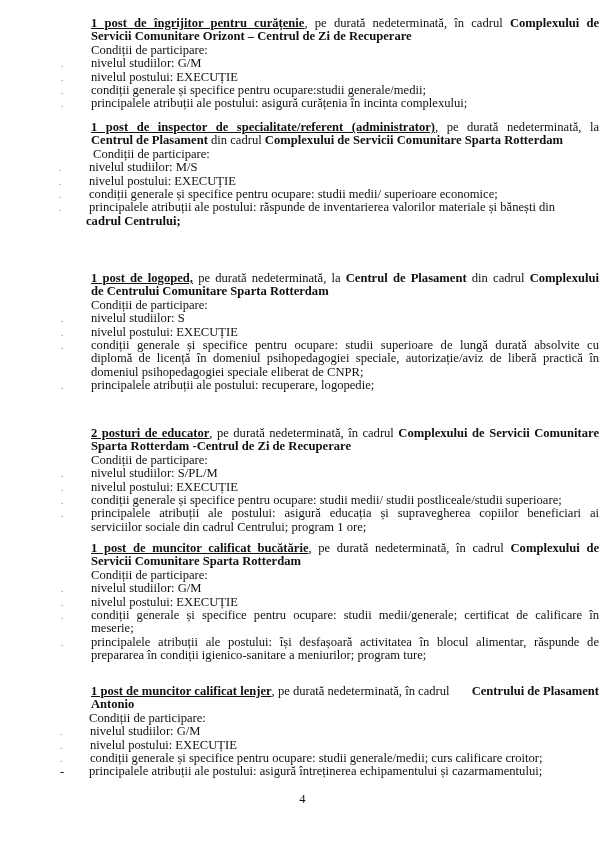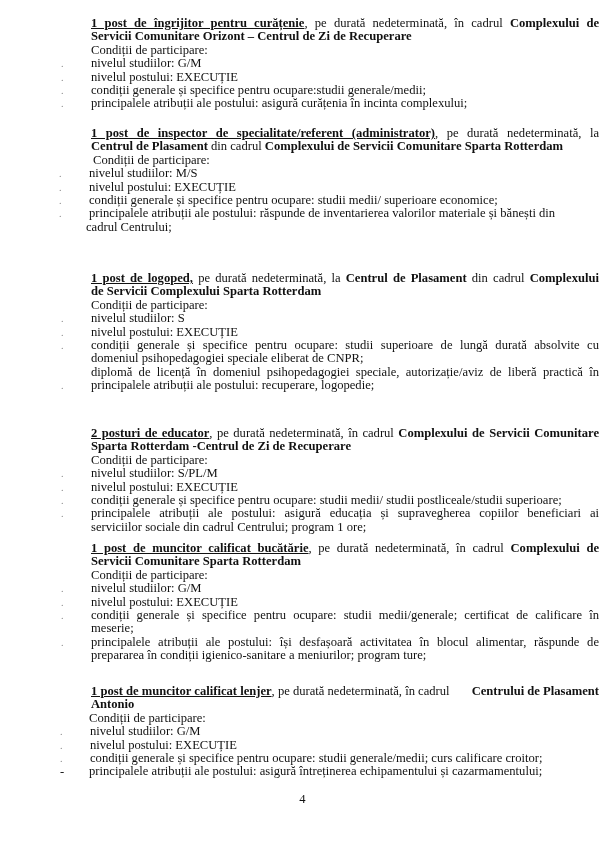--- a/index.html
+++ b/index.html
@@ -25,44 +25,44 @@
       <span class="u">1 post de îngrijitor pentru curățenie</span><span>, pe durată nedeterminată, în cadrul </span><span class="b">Complexului de</span>
     </div>
     <div class="line b">Servicii Comunitare Orizont  – Centrul de Zi de Recuperare</div>
     <div class="line">Condiții de participare:</div>
     <div class="line"><span class="bullet">.</span><span>nivelul studiilor: G/M</span></div>
     <div class="line"><span class="bullet">.</span><span>nivelul postului: EXECUȚIE</span></div>
     <div class="line"><span class="bullet">.</span><span>condiții generale și specifice pentru ocupare:studii generale/medii;</span></div>
     <div class="line"><span class="bullet">.</span><span>principalele atribuții ale postului: asigură curățenia în incinta complexului;</span></div>
   </div>
 
-  <div class="block" style="left:91px; top:127px;">
+  <div class="block" style="left:91px; top:121px;">
     <div class="line just">
       <span class="u">1 post de inspector de specialitate/referent (administrator)</span><span>, pe durată nedeterminată, la</span>
     </div>
     <div class="line"><span class="b">Centrul de Plasament</span><span> din cadrul </span><span class="b">Complexului de Servicii Comunitare Sparta Rotterdam</span></div>
     <div class="line" style="left:2px;">Condiții de participare:</div>
     <div class="line" style="left:-2px;"><span class="bullet">.</span><span>nivelul studiilor: M/S</span></div>
     <div class="line" style="left:-2px;"><span class="bullet">.</span><span>nivelul postului: EXECUȚIE</span></div>
     <div class="line" style="left:-2px;"><span class="bullet">.</span><span>condiții generale și specifice pentru ocupare: studii medii/ superioare economice;</span></div>
     <div class="line" style="left:-2px;"><span class="bullet">.</span><span>principalele atribuții ale postului: răspunde de inventarierea valorilor materiale și bănești din</span></div>
-    <div class="line" style="left:-5px;">cadrul Centrului;</div>
+    <div class="line" style="left:-5px;font-weight:bold;">cadrul Centrului;</div>
   </div>
 
   <div class="block" style="left:91px; top:272px;">
     <div class="line just">
       <span class="u">1 post de logoped,</span><span> pe durată nedeterminată, la </span><span class="b">Centrul de Plasament</span><span> din cadrul </span><span class="b">Complexului</span>
     </div>
-    <div class="line b">de Servicii Complexului Sparta Rotterdam</div>
+    <div class="line b">de Centrului Comunitare Sparta Rotterdam</div>
     <div class="line">Condiții de participare:</div>
     <div class="line"><span class="bullet">.</span><span>nivelul studiilor: S</span></div>
     <div class="line"><span class="bullet">.</span><span>nivelul postului: EXECUȚIE</span></div>
     <div class="line just"><span class="bullet">.</span><span>condiții generale și specifice pentru ocupare: studii superioare de lungă durată absolvite cu</span></div>
+    <div class="line just">diplomă de licență în domeniul psihopedagogiei speciale, autorizație/aviz de liberă practică în</div>
     <div class="line">domeniul psihopedagogiei speciale eliberat de CNPR;</div>
-    <div class="line just">diplomă de licență în domeniul psihopedagogiei speciale, autorizație/aviz de liberă practică în</div>
     <div class="line"><span class="bullet">.</span><span>principalele atribuții ale postului: recuperare, logopedie;</span></div>
   </div>
 
   <div class="block" style="left:91px; top:427px;">
     <div class="line just">
       <span class="u">2 posturi de educator</span><span>, pe durată nedeterminată, în cadrul </span><span class="b">Complexului de Servicii Comunitare</span>
     </div>
     <div class="line b">Sparta Rotterdam -Centrul de Zi de Recuperare</div>
     <div class="line">Condiții de participare:</div>
     <div class="line"><span class="bullet">.</span><span>nivelul studiilor: S/PL/M</span></div>

